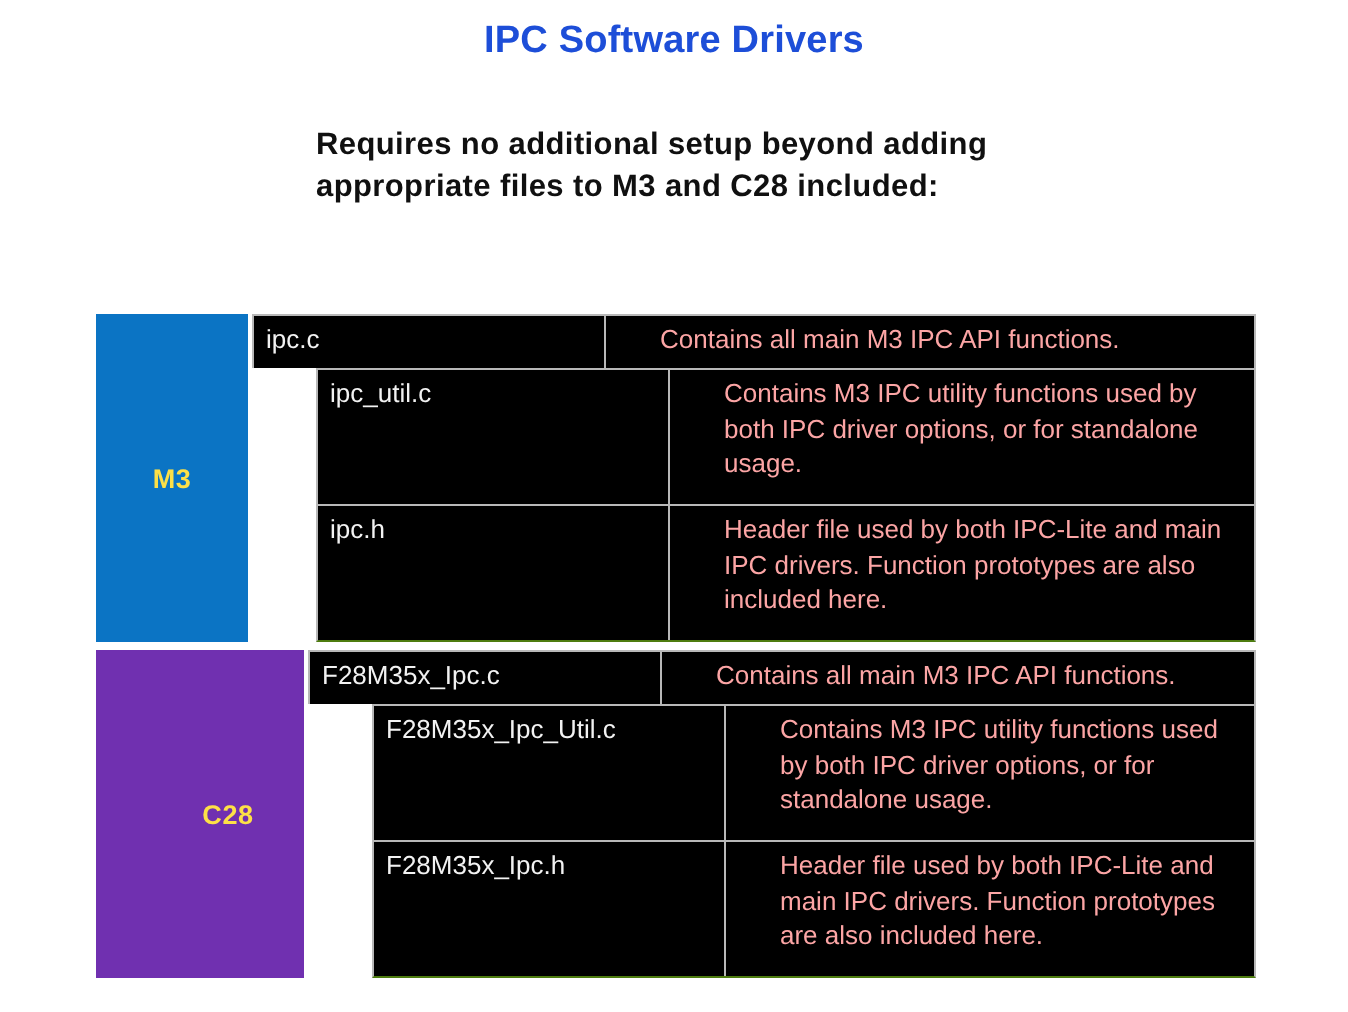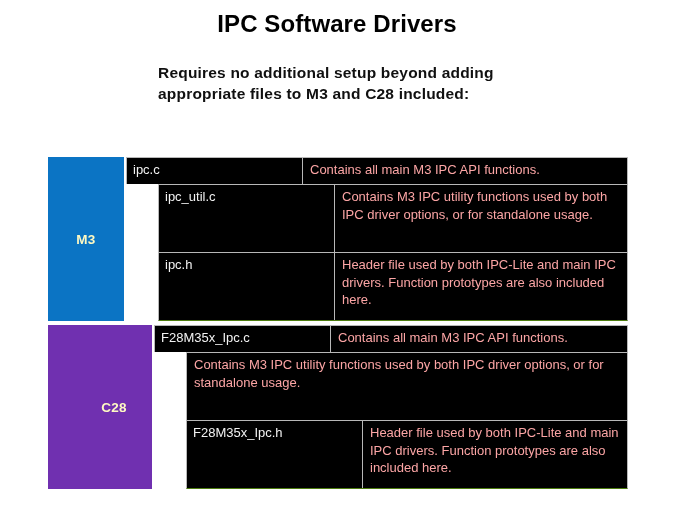--- a/index.html
+++ b/index.html
@@ -21,23 +21,23 @@
     height: 506px;
     background: #ffffff;
   }
 
   .slide-title {
     position: absolute;
     top: 10px;
     left: 0;
     width: 674px;
     text-align: center;
-    font-size: 24px;
+    font-size: 19px;
     font-weight: bold;
-    color: #000000;
+    color: #1d4ed8;
     letter-spacing: 0.1px;
   }
 
   .subtitle {
     position: absolute;
     top: 62px;
     left: 122px;
     width: 500px;
     font-size: 15.5px;
     font-weight: bold;
@@ -62,41 +62,42 @@
     background: #ffffff;
   }
   .group + .group { margin-top: 4px; }
 
   .group-label {
     width: 76px;
     flex: 0 0 76px;
     display: flex;
     align-items: center;
     justify-content: center;
-    color: #fef9c3;
+    color: #fde047;
     font-size: 13.5px;
     font-weight: bold;
     letter-spacing: 0.3px;
   }
   .group-label.blue   { background: #0b74c4; }
   .group-label.purple { background: #7030b0; padding-left: 28px; }
 
   .rows {
     flex: 1 1 auto;
     display: flex;
     flex-direction: column;
     margin-left: 2px;
   }
 
   .row {
     display: flex;
     align-items: stretch;
     background: #000000;
     border: 1px solid #b8b8b8;
     border-bottom: none;
+    gap: 20px;
   }
   .row:last-child { border-bottom: 1px solid #4d7c0f; }
 
   .cell-file {
     width: 176px;
     flex: 0 0 176px;
     color: #f2f2f2;
     font-size: 13px;
     padding: 3px 6px 4px 6px;
     line-height: 17px;
@@ -156,20 +157,21 @@
     <div class="group">
       <div class="group-label purple">C28</div>
       <div class="rows">
 
         <div class="row r-h1">
           <div class="cell-file">F28M35x_Ipc.c</div>
           <div class="cell-desc">Contains all main M3 IPC API functions.</div>
         </div>
 
         <div class="row r-h3">
+          <div class="cell-file">F28M35x_Ipc_Util.c</div>
           <div class="cell-desc">Contains M3 IPC utility functions used by both IPC driver options, or for standalone usage.</div>
         </div>
 
         <div class="row r-h3">
           <div class="cell-file">F28M35x_Ipc.h</div>
           <div class="cell-desc">Header file used by both IPC-Lite and main IPC drivers.  Function prototypes are also included here.</div>
         </div>
 
       </div>
     </div>

